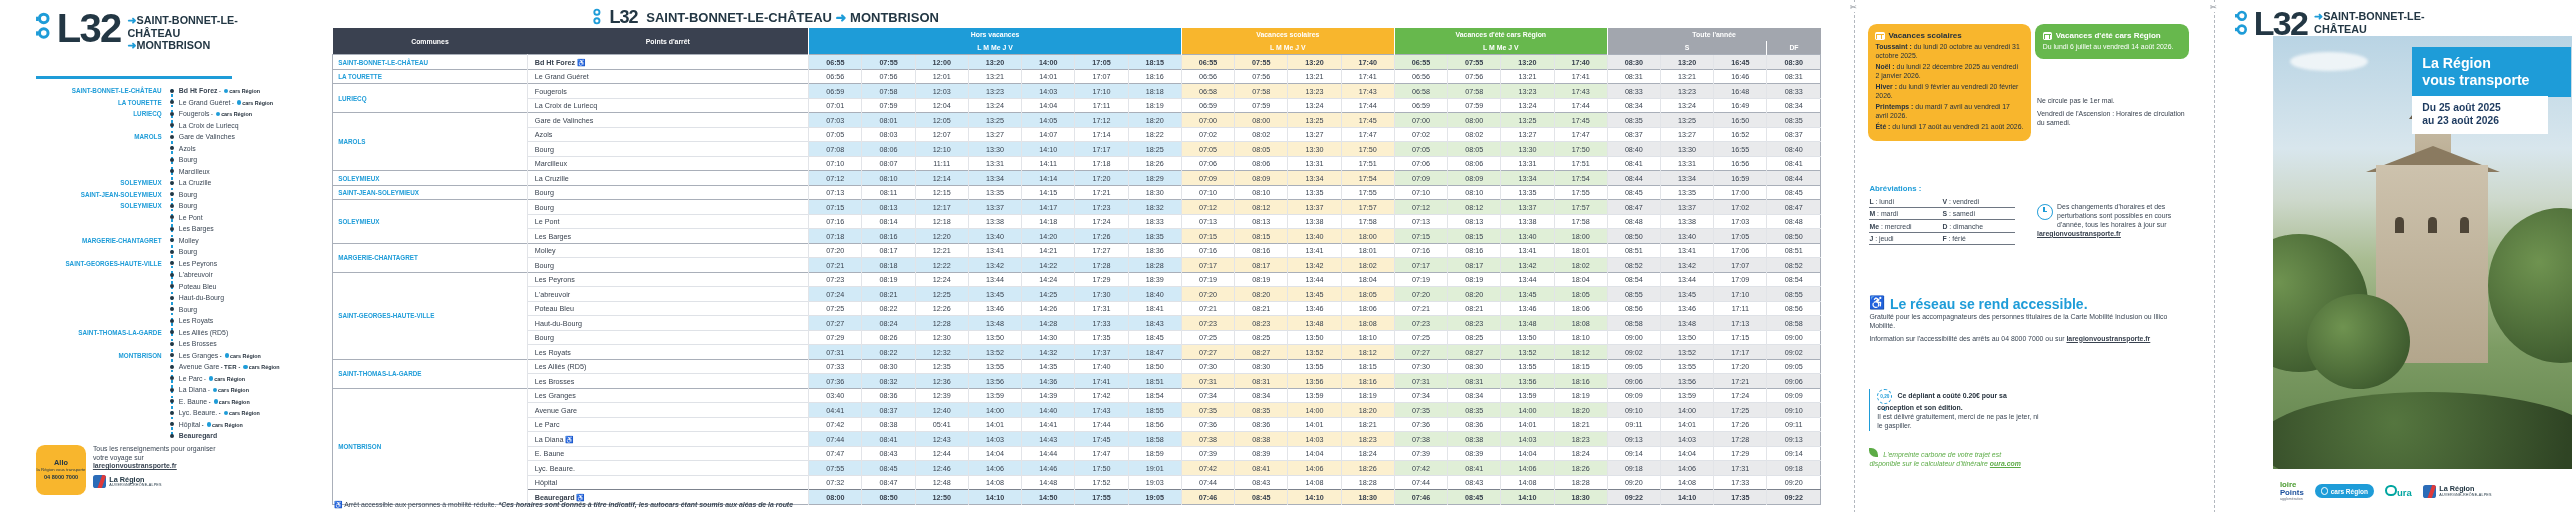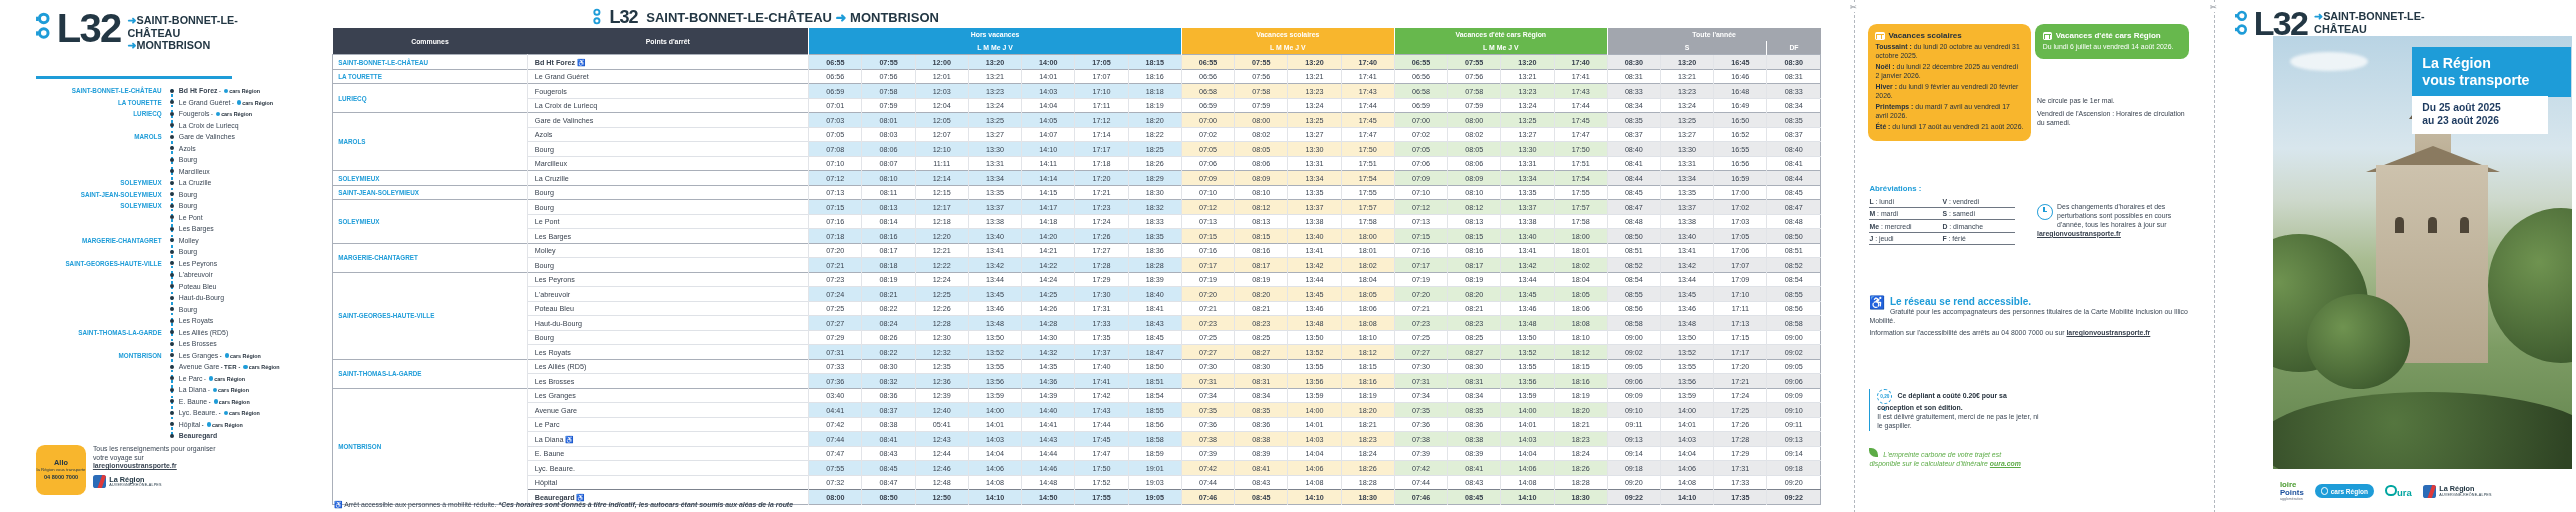--- a/index.html
+++ b/index.html
@@ -81,21 +81,21 @@
   .abbr-title{color:#1e9cd8;font-weight:bold;font-size:7.8px;margin-bottom:2.6px;}
   .abbr-grid{display:grid;grid-template-columns:1fr 1fr;}
   .abbr-grid span{border-bottom:0.9px solid #6e7682;padding:2.2px 0;}
   .changes{position:absolute;left:171px;top:203px;width:148px;line-height:1.3;}
   .clock{float:left;width:13.8px;height:13.8px;border:1.7px solid #1e9cd8;border-radius:50%;margin:0.9px 4.3px 1.7px 0;position:relative;}
   .clock:before{content:"";position:absolute;left:5.2px;top:2.6px;width:1.4px;height:4.3px;background:#1e9cd8;}
   .clock:after{content:"";position:absolute;left:5.2px;top:6px;width:3.4px;height:1.4px;background:#1e9cd8;}
   .lnk{font-weight:bold;text-decoration:underline;color:#39424f;}
   .access{position:absolute;left:3.4px;top:295px;width:320px;line-height:1.3;}
   .wbig{color:#1e9cd8;font-size:13px;float:left;margin-right:4.3px;}
-  .atitle{color:#1e9cd8;font-weight:bold;font-size:10px;}
+  .atitle{color:#1e9cd8;font-weight:bold;font-size:14px;}
   .access p{margin:0 0 3.4px 0;}
   .cost{position:absolute;left:3.4px;top:389px;width:164px;border-left:1.7px solid #1e9cd8;padding-left:6.9px;line-height:1.3;}
   .coin{display:inline-block;width:13px;height:13px;border:1.3px dashed #1e9cd8;border-radius:50%;color:#1e9cd8;
         font-size:4.7px;font-weight:bold;text-align:center;line-height:13px;margin-right:3.4px;vertical-align:middle;}
   .cost .bld{font-weight:bold;color:#25313d;}
   .carbon{position:absolute;left:3.4px;top:448px;width:159px;color:#5cab46;font-style:italic;line-height:1.35;}
   .leaf{display:inline-block;width:8.6px;height:8.6px;background:#5cab46;border-radius:0 80% 0 80%;margin-right:3.4px;}
   .carbon .lnkg{color:#5cab46;font-weight:bold;text-decoration:underline;}
   
   .cover{position:absolute;left:2221px;top:0;width:355px;height:513px;background:#fff;}

